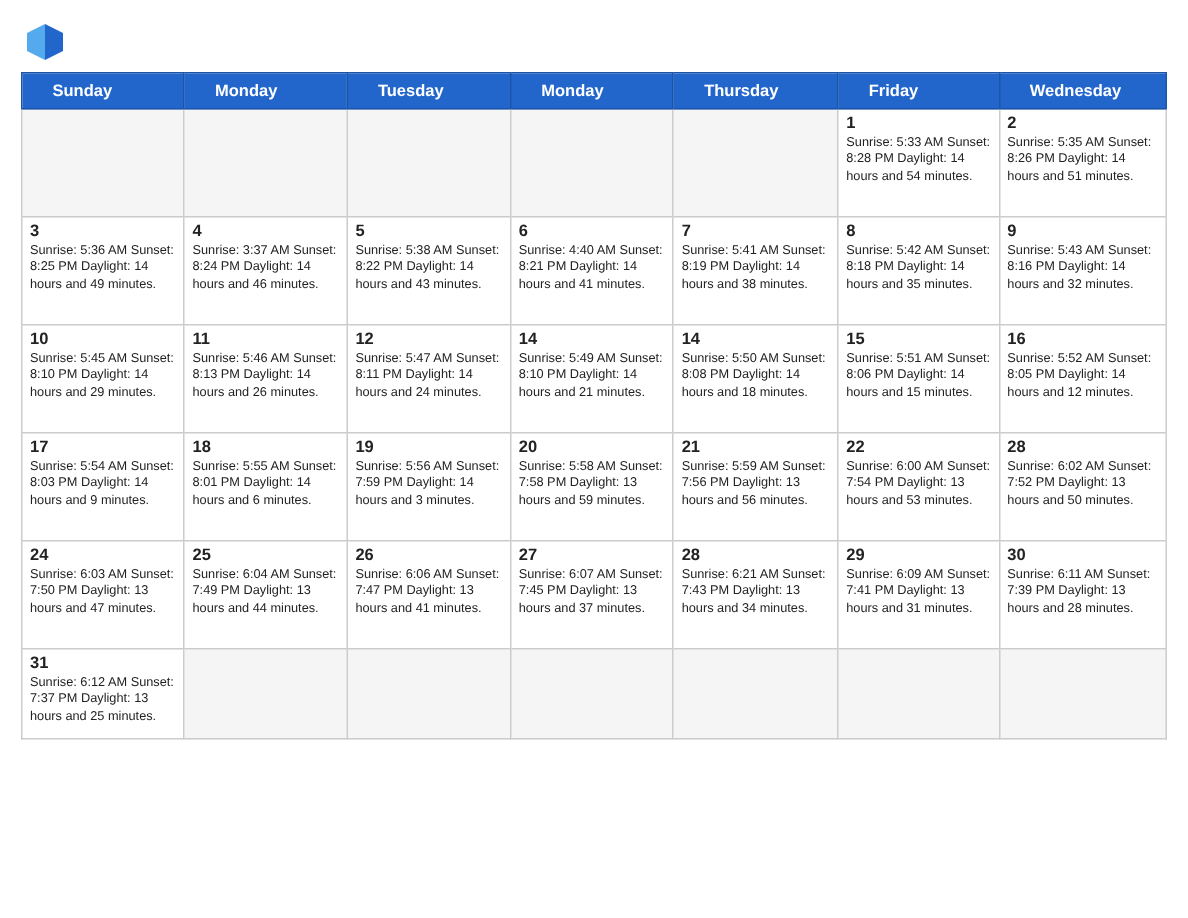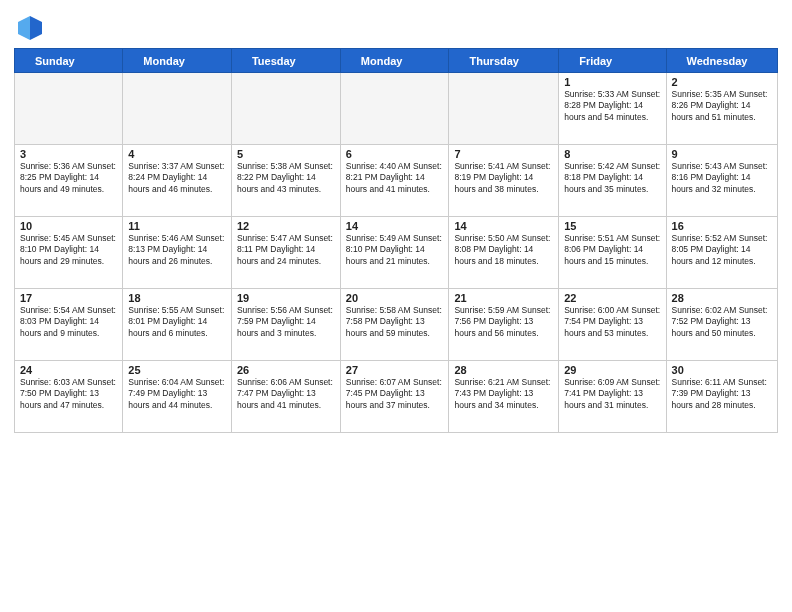--- a/index.html
+++ b/index.html
@@ -347,15 +347,30 @@
 and 31 minutes.</div>
           </td>
           <td>
             <span class="day-number">30</span>
             <div class="day-info">Sunrise: 6:11 AM
 Sunset: 7:39 PM
 Daylight: 13 hours
 and 28 minutes.</div>
           </td>
         </tr>
+        <tr>
+          <td class="last-row">
+            <span class="day-number">31</span>
+            <div class="day-info">Sunrise: 6:12 AM
+Sunset: 7:37 PM
+Daylight: 13 hours
+and 25 minutes.</div>
+          </td>
+          <td class="empty last-row"></td>
+          <td class="empty last-row"></td>
+          <td class="empty last-row"></td>
+          <td class="empty last-row"></td>
+          <td class="empty last-row"></td>
+          <td class="empty last-row"></td>
+        </tr>
       </tbody>
   </table>
 </div>
 
 </body></html>

